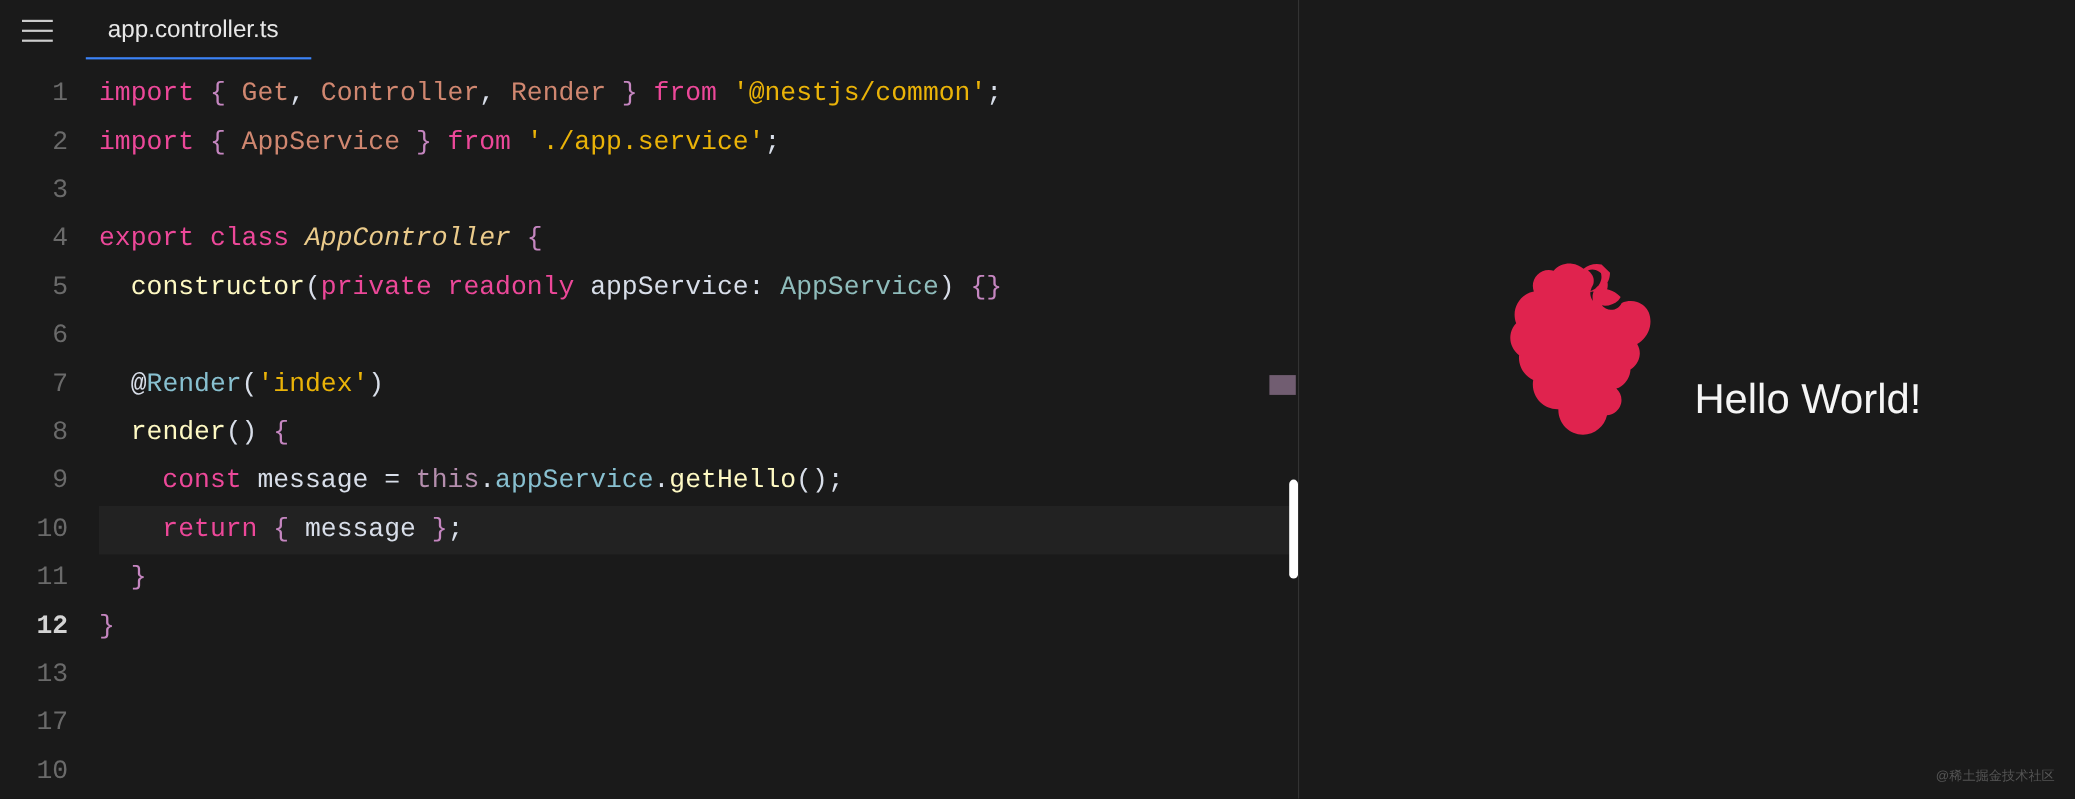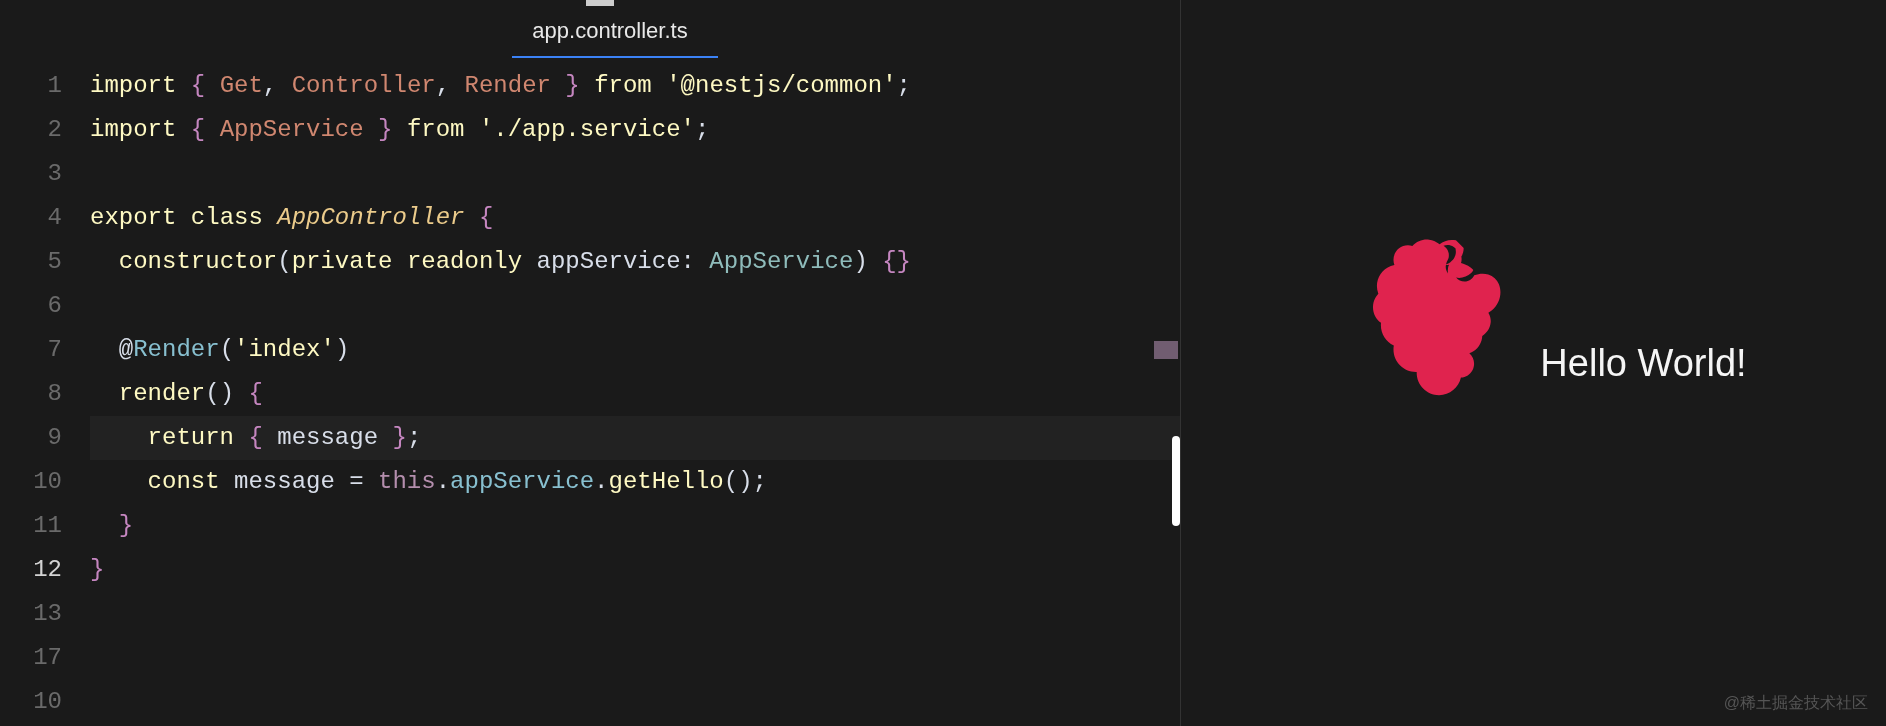--- a/index.html
+++ b/index.html
@@ -20,21 +20,20 @@
       width: 1180px;
       height: 100%;
       background: #1a1a1a;
       position: relative;
     }
     .top-bar {
       height: 56px;
       display: flex;
       align-items: center;
       padding-left: 20px;
-      flex-direction: column;
     }
     .menu-icon {
       width: 28px;
       height: 20px;
       display: flex;
       flex-direction: column;
       justify-content: space-between;
       cursor: pointer;
     }
     .menu-icon span {
@@ -59,37 +58,38 @@
     }
     .gutter {
       width: 90px;
       text-align: right;
       padding-right: 28px;
       color: #6a6a6a;
       user-select: none;
     }
     .gutter .highlighted {
       color: #d4d4d4;
+      font-weight: bold;
     }
     .code-lines {
       flex: 1;
     }
     .code-line {
       white-space: pre;
       height: 44px;
     }
     .code-line.current {
       background: rgba(255,255,255,0.04);
     }
-    .tok-keyword { color: #fef9c3; }
+    .tok-keyword { color: #ec4899; }
     .tok-brace { color: #c586c0; }
     .tok-class { color: #d08770; }
     .tok-type { color: #8fbcbb; }
     .tok-func { color: #fef9c3; }
-    .tok-string { color: #fef9c3; }
+    .tok-string { color: #eab308; }
     .tok-punc { color: #d8dee9; }
     .tok-var { color: #d8dee9; }
     .tok-decorator { color: #88c0d0; }
     .tok-classname { color: #ebcb8b; font-style: italic; }
     .tok-this { color: #b48ead; }
     .tok-prop { color: #88c0d0; }
     .minimap {
       position: absolute;
       right: 0;
       top: 56px;
@@ -130,21 +130,21 @@
       color: #f5f5f5;
       font-size: 38px;
       font-family: -apple-system, BlinkMacSystemFont, 'Segoe UI', sans-serif;
       font-weight: 400;
     }
     .watermark {
       position: absolute;
       bottom: 12px;
       right: 18px;
       color: #555;
-      font-size: 16px;
+      font-size: 12px;
       font-family: -apple-system, BlinkMacSystemFont, 'Segoe UI', sans-serif;
     }
   </style>
 </head>
 <body>
 
 <div class="editor-pane">
   <div class="top-bar">
     <div class="menu-icon">
       <span></span>
@@ -174,22 +174,22 @@
     </div>
     <div class="code-lines">
       <div class="code-line"><span class="tok-keyword">import</span><span class="tok-brace"> { </span><span class="tok-class">Get</span><span class="tok-punc">, </span><span class="tok-class">Controller</span><span class="tok-punc">, </span><span class="tok-class">Render</span><span class="tok-brace"> } </span><span class="tok-keyword">from</span><span> </span><span class="tok-string">'@nestjs/common'</span><span class="tok-punc">;</span></div>
       <div class="code-line"><span class="tok-keyword">import</span><span class="tok-brace"> { </span><span class="tok-class">AppService</span><span class="tok-brace"> } </span><span class="tok-keyword">from</span><span> </span><span class="tok-string">'./app.service'</span><span class="tok-punc">;</span></div>
       <div class="code-line"></div>
       <div class="code-line"><span class="tok-keyword">export</span><span class="tok-keyword"> class </span><span class="tok-classname">AppController</span><span class="tok-brace"> {</span></div>
       <div class="code-line"><span>  </span><span class="tok-func">constructor</span><span class="tok-punc">(</span><span class="tok-keyword">private</span><span class="tok-keyword"> readonly </span><span class="tok-var">appService</span><span class="tok-punc">: </span><span class="tok-type">AppService</span><span class="tok-punc">)</span><span class="tok-brace"> {}</span></div>
       <div class="code-line"></div>
       <div class="code-line"><span>  </span><span class="tok-punc">@</span><span class="tok-decorator">Render</span><span class="tok-punc">(</span><span class="tok-string">'index'</span><span class="tok-punc">)</span></div>
       <div class="code-line"><span>  </span><span class="tok-func">render</span><span class="tok-punc">()</span><span class="tok-brace"> {</span></div>
+      <div class="code-line"><span>    </span><span class="tok-keyword">const</span><span class="tok-var"> message </span><span class="tok-punc">= </span><span class="tok-this">this</span><span class="tok-punc">.</span><span class="tok-prop">appService</span><span class="tok-punc">.</span><span class="tok-func">getHello</span><span class="tok-punc">()</span><span class="tok-punc">;</span></div>
       <div class="code-line current"><span>    </span><span class="tok-keyword">return</span><span class="tok-brace"> { </span><span class="tok-var">message</span><span class="tok-brace"> }</span><span class="tok-punc">;</span></div>
-      <div class="code-line"><span>    </span><span class="tok-keyword">const</span><span class="tok-var"> message </span><span class="tok-punc">= </span><span class="tok-this">this</span><span class="tok-punc">.</span><span class="tok-prop">appService</span><span class="tok-punc">.</span><span class="tok-func">getHello</span><span class="tok-punc">()</span><span class="tok-punc">;</span></div>
       <div class="code-line"><span>  </span><span class="tok-brace">}</span></div>
       <div class="code-line"><span class="tok-brace">}</span></div>
       <div class="code-line"></div>
     </div>
   </div>
 
   <div class="minimap">
     <div class="minimap-marker"></div>
     <div class="minimap-scrollbar"></div>
   </div>

